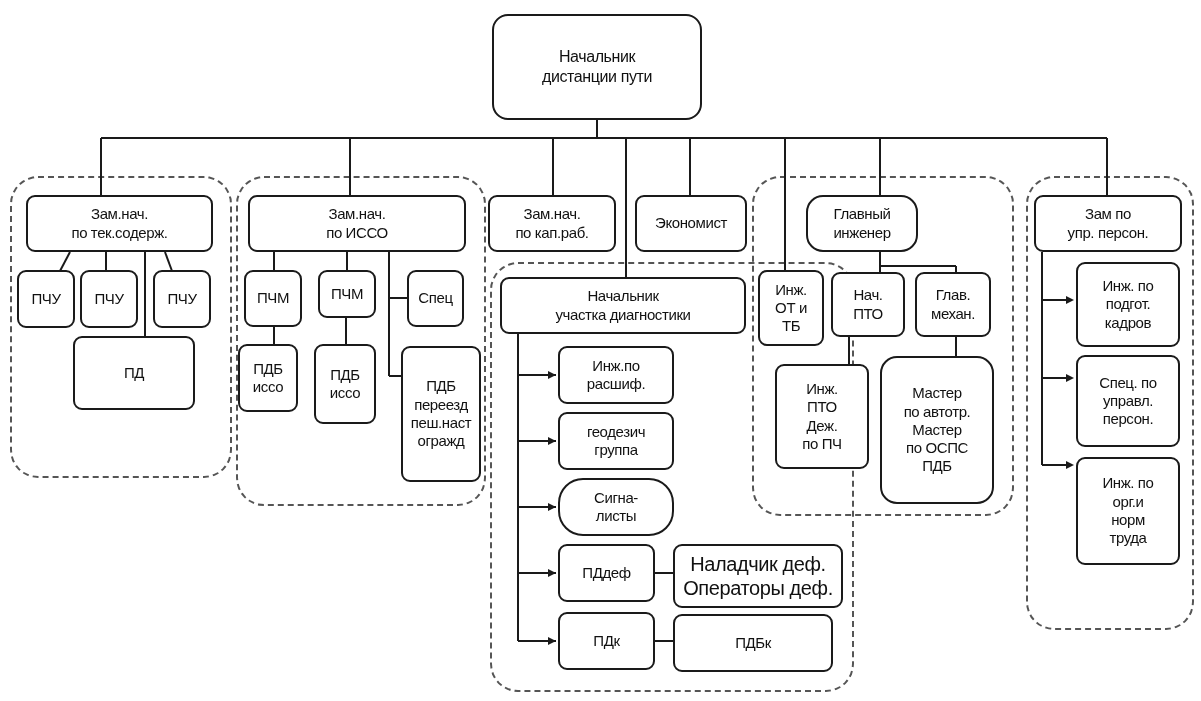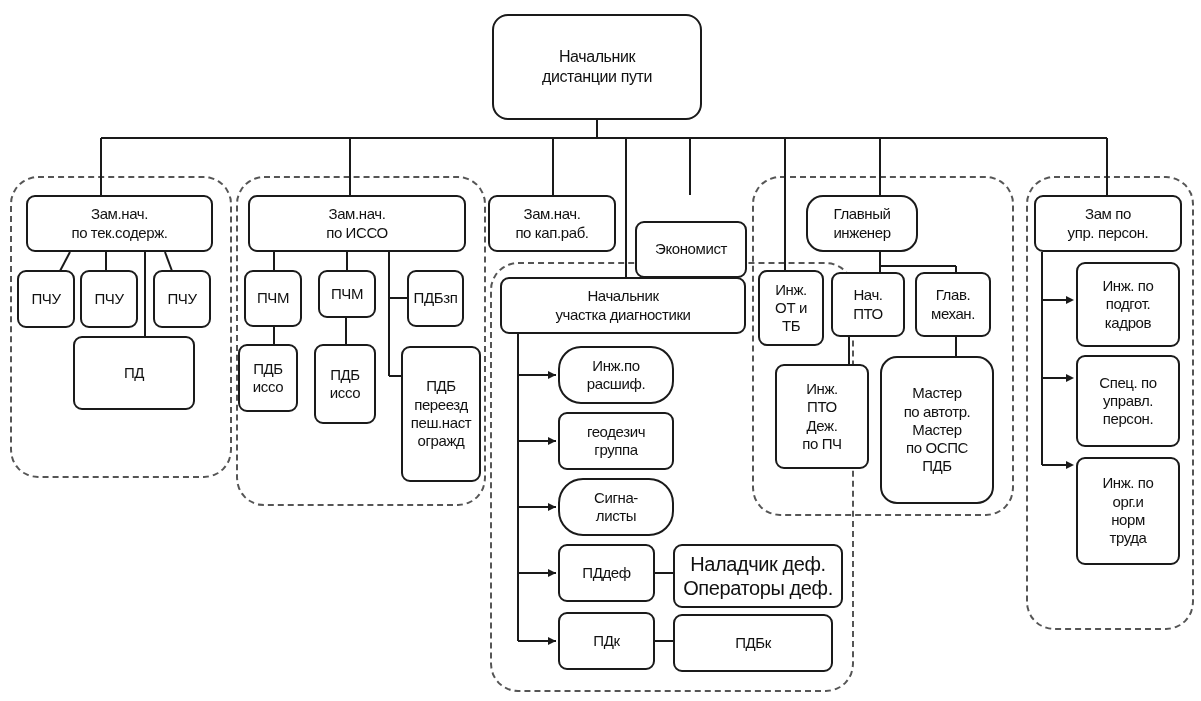--- a/index.html
+++ b/index.html
@@ -92,37 +92,37 @@
 по тек.содерж.</div>
   <div class="box" style="left:17px;top:270px;width:58px;height:58px;">ПЧУ</div>
   <div class="box" style="left:80px;top:270px;width:58px;height:58px;">ПЧУ</div>
   <div class="box" style="left:153px;top:270px;width:58px;height:58px;">ПЧУ</div>
   <div class="box" style="left:73px;top:336px;width:122px;height:74px;">ПД</div>
 
   <div class="box" style="left:248px;top:195px;width:218px;height:57px;">Зам.нач.
 по ИССО</div>
   <div class="box" style="left:244px;top:270px;width:58px;height:57px;">ПЧМ</div>
   <div class="box" style="left:318px;top:270px;width:58px;height:48px;">ПЧМ</div>
-  <div class="box" style="left:407px;top:270px;width:57px;height:57px;">ПДБзп</div>
+  <div class="box" style="left:407px;top:270px;width:57px;height:57px;">Спец</div>
   <div class="box" style="left:238px;top:344px;width:60px;height:68px;">ПДБ
 иссо</div>
   <div class="box" style="left:314px;top:344px;width:62px;height:80px;">ПДБ
 иссо</div>
   <div class="box" style="left:401px;top:346px;width:80px;height:136px;">ПДБ
 переезд
 пеш.наст
 огражд</div>
 
   <div class="box" style="left:488px;top:195px;width:128px;height:57px;">Зам.нач.
 по кап.раб.</div>
-  <div class="box" style="left:635px;top:195px;width:112px;height:57px;margin-top:26px;">Экономист</div>
+  <div class="box" style="left:635px;top:195px;width:112px;height:57px;">Экономист</div>
 
   <div class="box" style="left:500px;top:277px;width:246px;height:57px;">Начальник
 участка диагностики</div>
-  <div class="box" style="left:558px;top:346px;width:116px;height:58px;border-radius:23px;">Инж.по
+  <div class="box" style="left:558px;top:346px;width:116px;height:58px;">Инж.по
 расшиф.</div>
   <div class="box" style="left:558px;top:412px;width:116px;height:58px;">геодезич
 группа</div>
   <div class="box" style="left:558px;top:478px;width:116px;height:58px;border-radius:25px;">Сигна-
 листы</div>
   <div class="box" style="left:558px;top:544px;width:97px;height:58px;text-align:right;">ПДдеф</div>
   <div class="box" style="left:558px;top:612px;width:97px;height:58px;">ПДк</div>
   <div class="box" style="left:673px;top:544px;width:170px;height:64px;font-size:20px;">Наладчик деф.
 Операторы деф.</div>
   <div class="box" style="left:673px;top:614px;width:160px;height:58px;">ПДБк</div>

